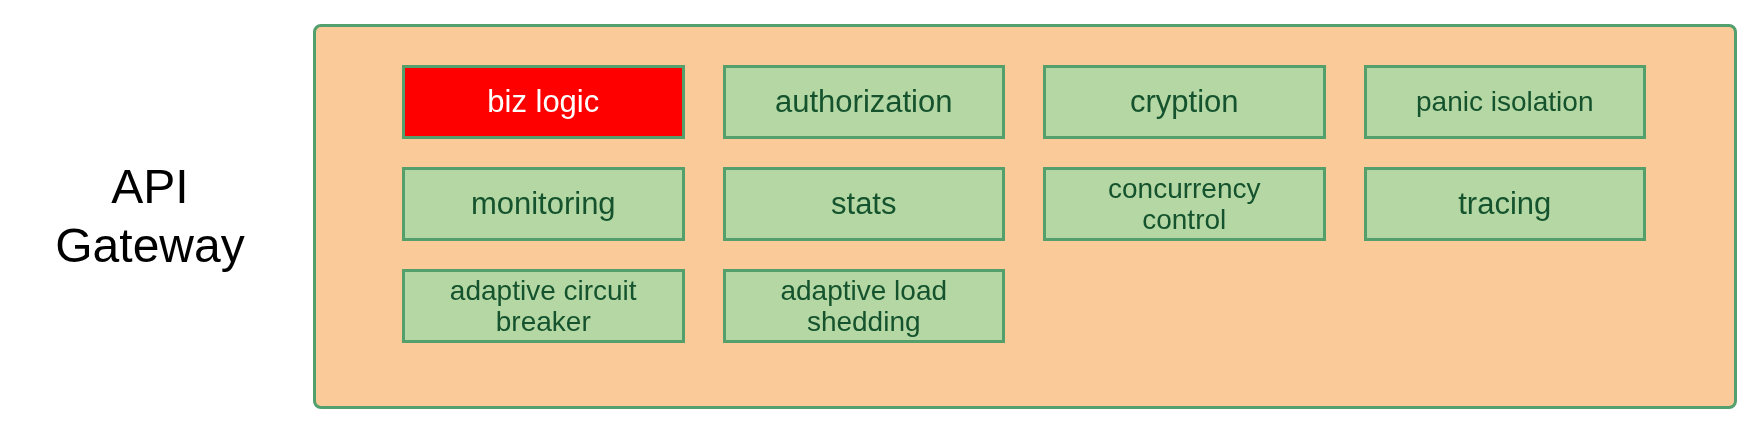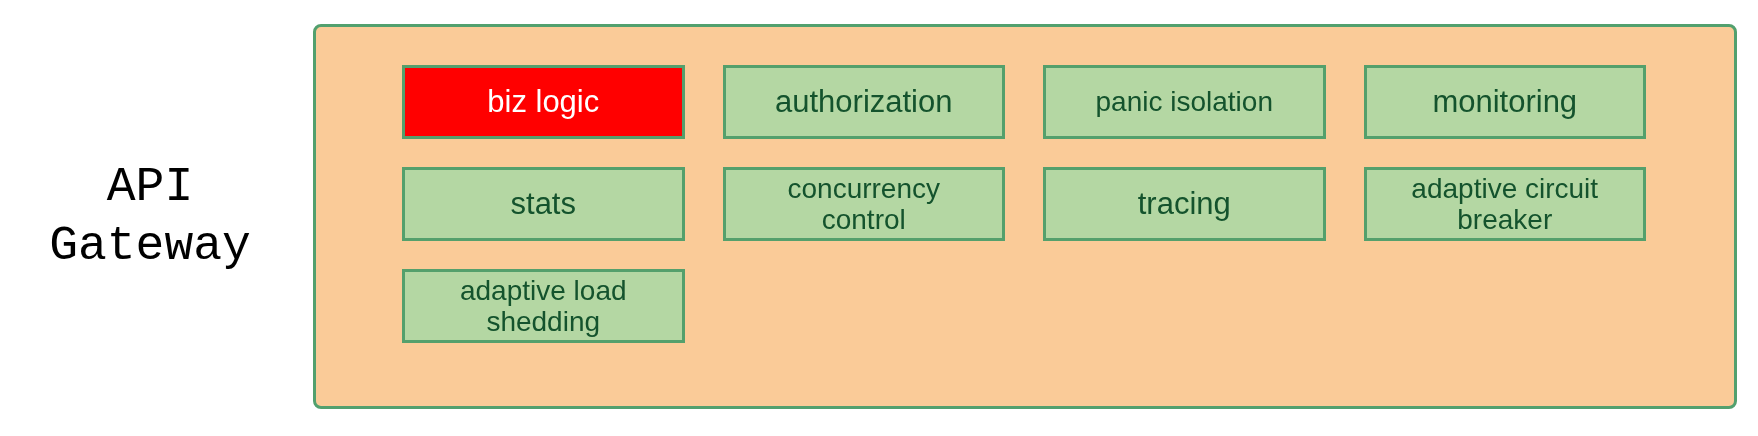--- a/index.html
+++ b/index.html
@@ -22,21 +22,20 @@
     width: 300px;
     height: 385px;
     display: flex;
     align-items: center;
     justify-content: center;
     text-align: center;
     font-size: 48px;
     line-height: 1.22;
     color: #000000;
     white-space: pre-line;
-    font-family: Liberation Mono, monospace;
   }
   .gateway-container {
     position: absolute;
     left: 313px;
     top: 24px;
     width: 1424px;
     height: 385px;
     box-sizing: border-box;
     background: var(--container-fill, #FACB98);
     border: 3px solid var(--container-border, #52A06E);
@@ -81,20 +80,21 @@
   <div class="gateway-label">API
 Gateway</div>
 
   <div class="gateway-container">
     <div class="module-grid">
 
       <div class="module-box module-box--highlight">biz logic</div>
 
       <div class="module-box">authorization</div>
 
+      <div class="module-box">cryption</div>
 
 
       <div class="module-box module-box--small">panic isolation</div>
 
       <div class="module-box">monitoring</div>
 
       <div class="module-box">stats</div>
 
       <div class="module-box module-box--small">concurrency
 control</div>

